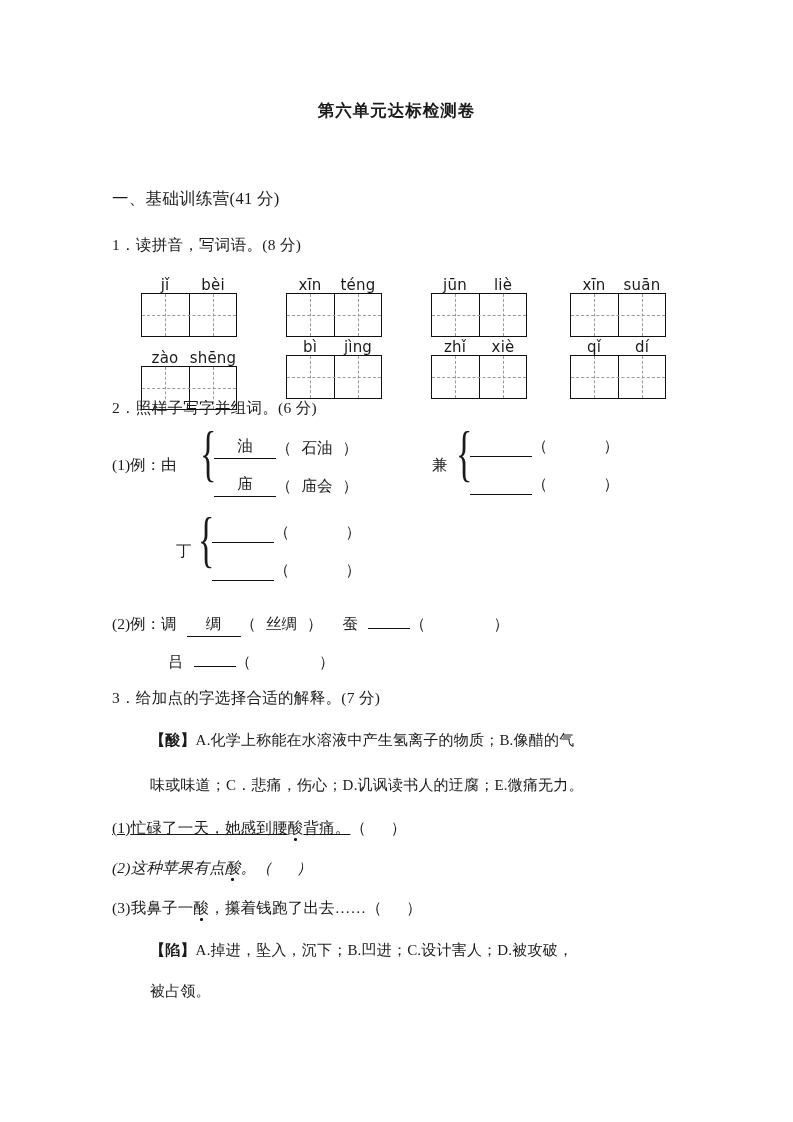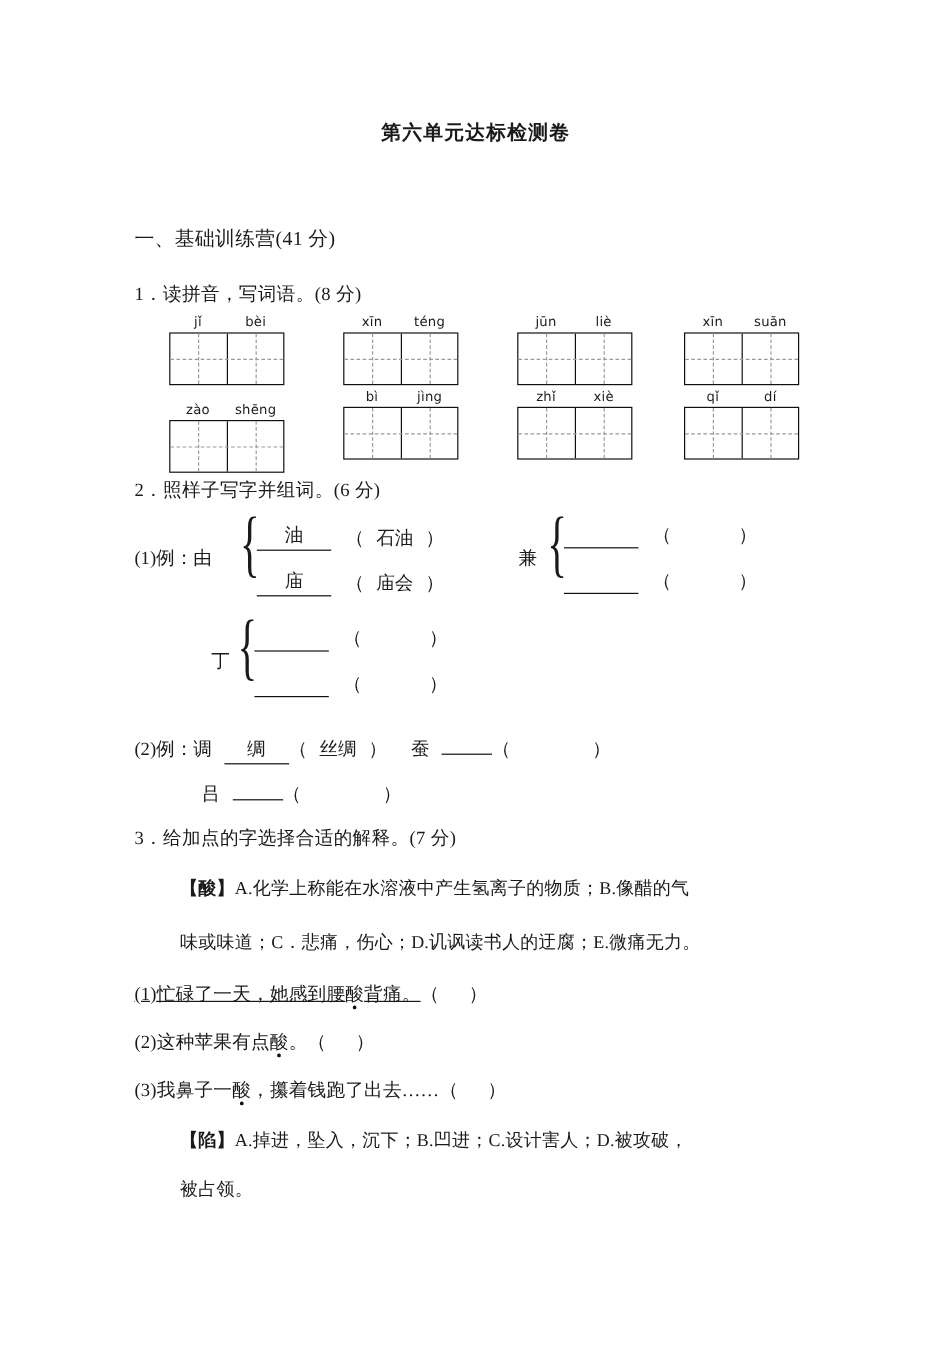--- a/index.html
+++ b/index.html
@@ -60,23 +60,24 @@
   }
   #q1-heading { top: 235px; }
   #q2-heading { top: 398px; }
   #q3-heading { top: 688px; }
 
   
   .pinyin-block { position: absolute; }
   .pinyin-row-label {
     display: flex;
     font-family: "DejaVu Sans", "Liberation Sans", sans-serif;
-    font-size: 11px;
+    font-size: 15px;
     height: 16px;
     letter-spacing: 0.2px;
+    margin-top: 16px;
   }
   .pinyin-row-label span {
     width: 48px;
     text-align: center;
     line-height: 16px;
   }
   .tian-grid {
     display: flex;
     border: 1.6px solid #111;
     width: 96px;
@@ -135,21 +136,20 @@
     padding-bottom: 1px;
   }
   .blank-slot {
     display: inline-block;
     width: 62px;
     border-bottom: 1.4px solid #111;
     height: 17px;
   }
   .paren {
     display: inline-block;
-    margin-left: 12px;
     white-space: pre;
   }
 
   
   #q2-ex2 { left: 112px; top: 612px; font-size: 15.5px; }
   #q2-ex2-second { left: 168px; top: 650px; font-size: 15.5px; }
   .under-word {
     display: inline-block;
     min-width: 46px;
     text-align: center;
@@ -178,21 +178,21 @@
   #def-xian-2 { left: 150px; top: 982px; }
   .bracket-head { font-weight: bold; }
 
   .q3-item {
     position: absolute;
     left: 112px;
     font-size: 15.5px;
     letter-spacing: 0.2px;
   }
   #q3-item-1 { top: 818px; text-decoration: underline; }
-  #q3-item-2 { top: 858px; }
+  #q3-item-2 { top: 858px; font-style: italic; }
   #q3-item-3 { top: 898px; }
 
   
   .dotted {
     position: relative;
     display: inline-block;
   }
   .dotted::after {
     content: "";
     position: absolute;

